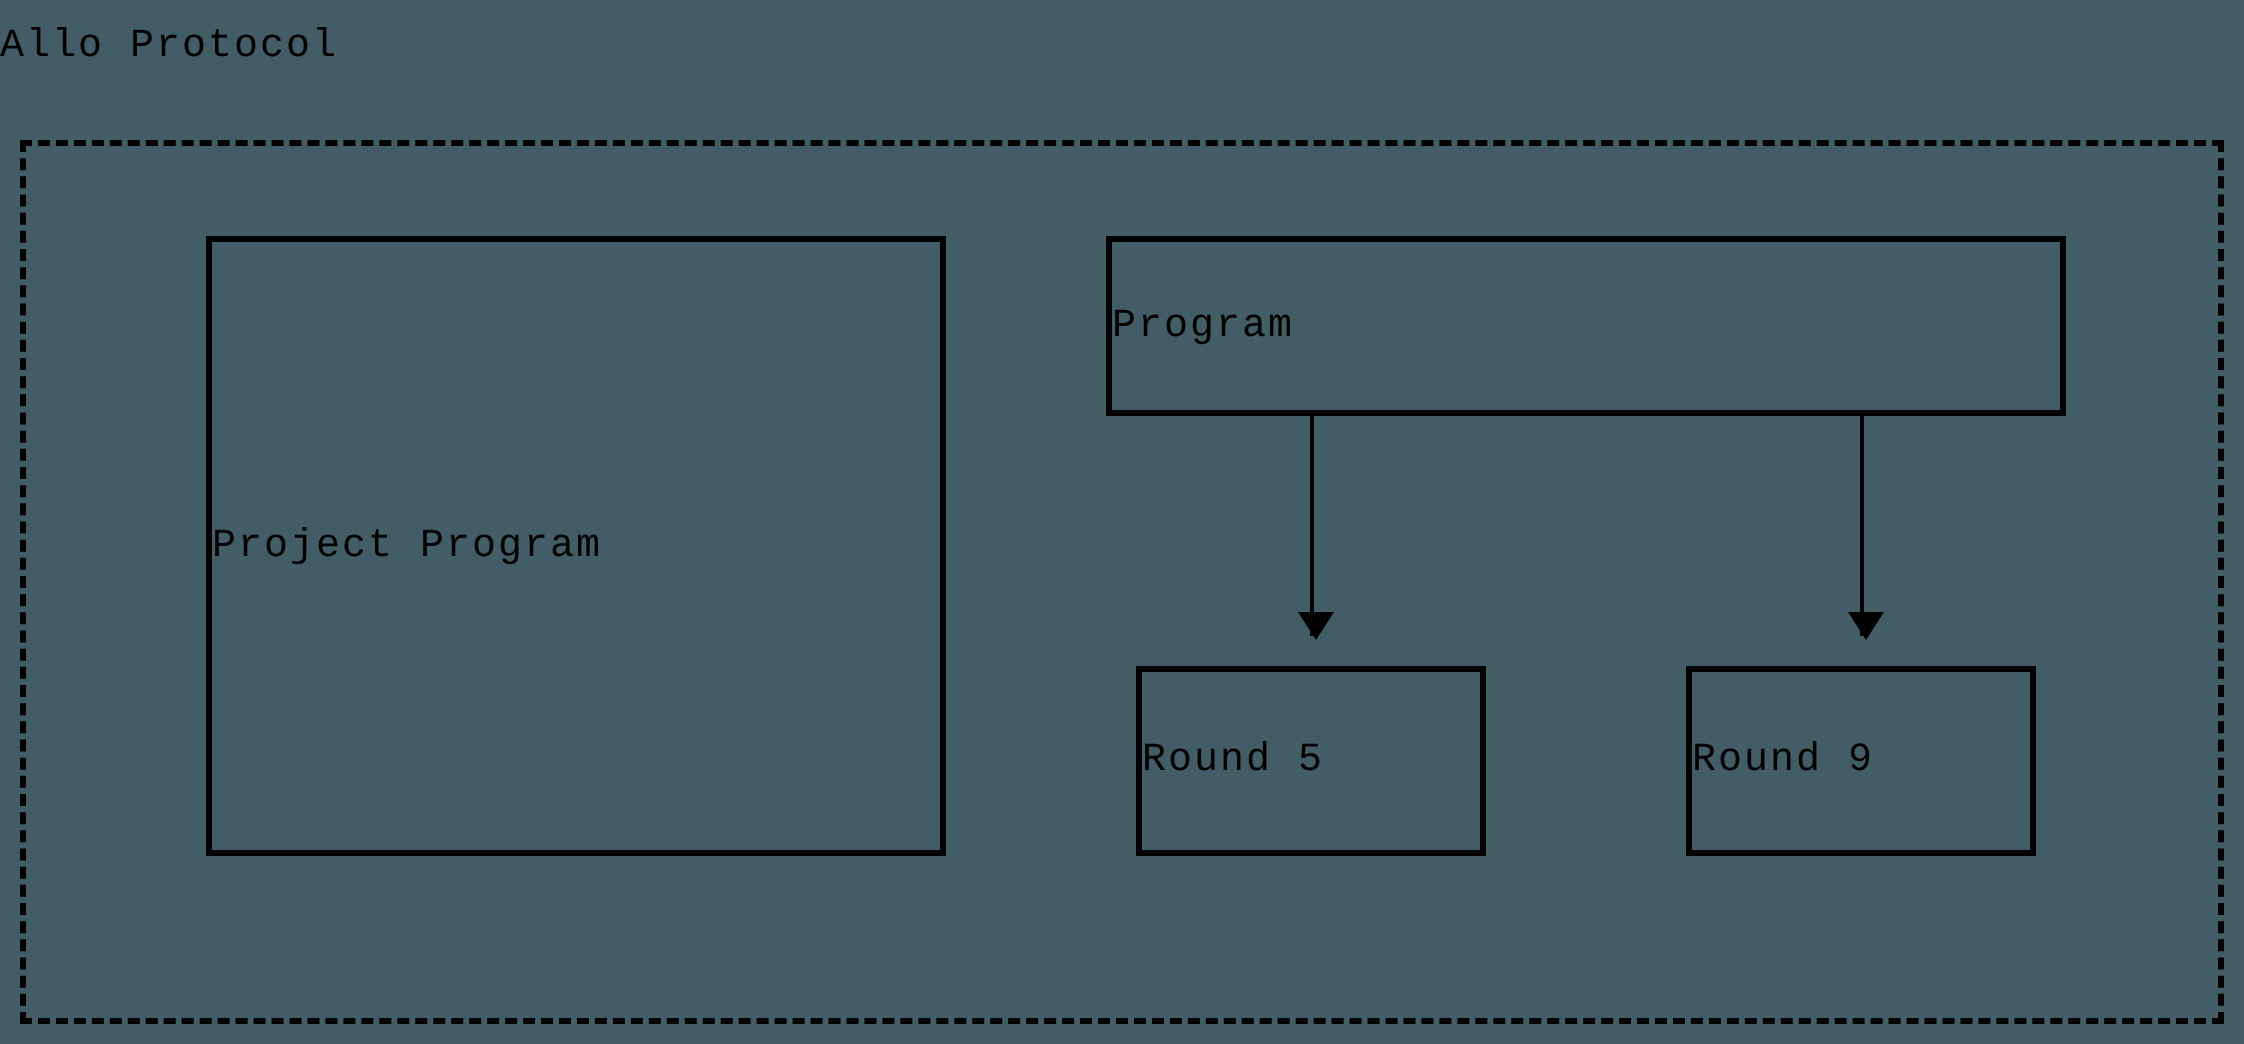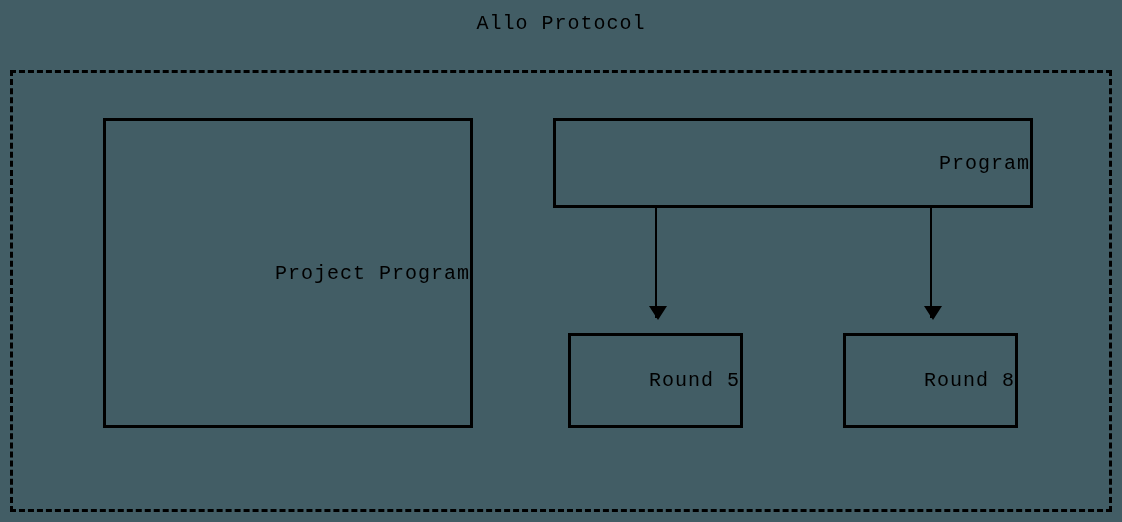--- a/index.html
+++ b/index.html
@@ -9,39 +9,38 @@
     background: #425d65;
     font-family: "Courier New", Courier, monospace;
     position: relative;
     overflow: hidden;
   }
   .title {
     position: absolute;
     top: 12px;
     left: 0;
     right: 0;
-    text-align: center;
     font-size: 20px;
     color: #000;
     letter-spacing: 1px;
   }
   .container {
     position: absolute;
     left: 10px;
     top: 70px;
     width: 1102px;
     height: 442px;
     border: 3px dashed #000;
   }
   .box {
     position: absolute;
     border: 3px solid #000;
     display: flex;
     align-items: center;
-    justify-content: flex-end;
+    justify-content: flex-start;
     font-size: 20px;
     color: #000;
     letter-spacing: 1px;
   }
   .project-registry {
     left: 90px;
     top: 45px;
     width: 370px;
     height: 310px;
   }
@@ -106,16 +105,16 @@
   </div>
 
   <div class="arrow arrow1"></div>
   <div class="arrow arrow2"></div>
 
   <div class="box round1">
     <span>Round 5</span>
   </div>
 
   <div class="box round2">
-    <span>Round 8</span>
+    <span>Round 9</span>
   </div>
 
 </div>
 
 </body></html>

